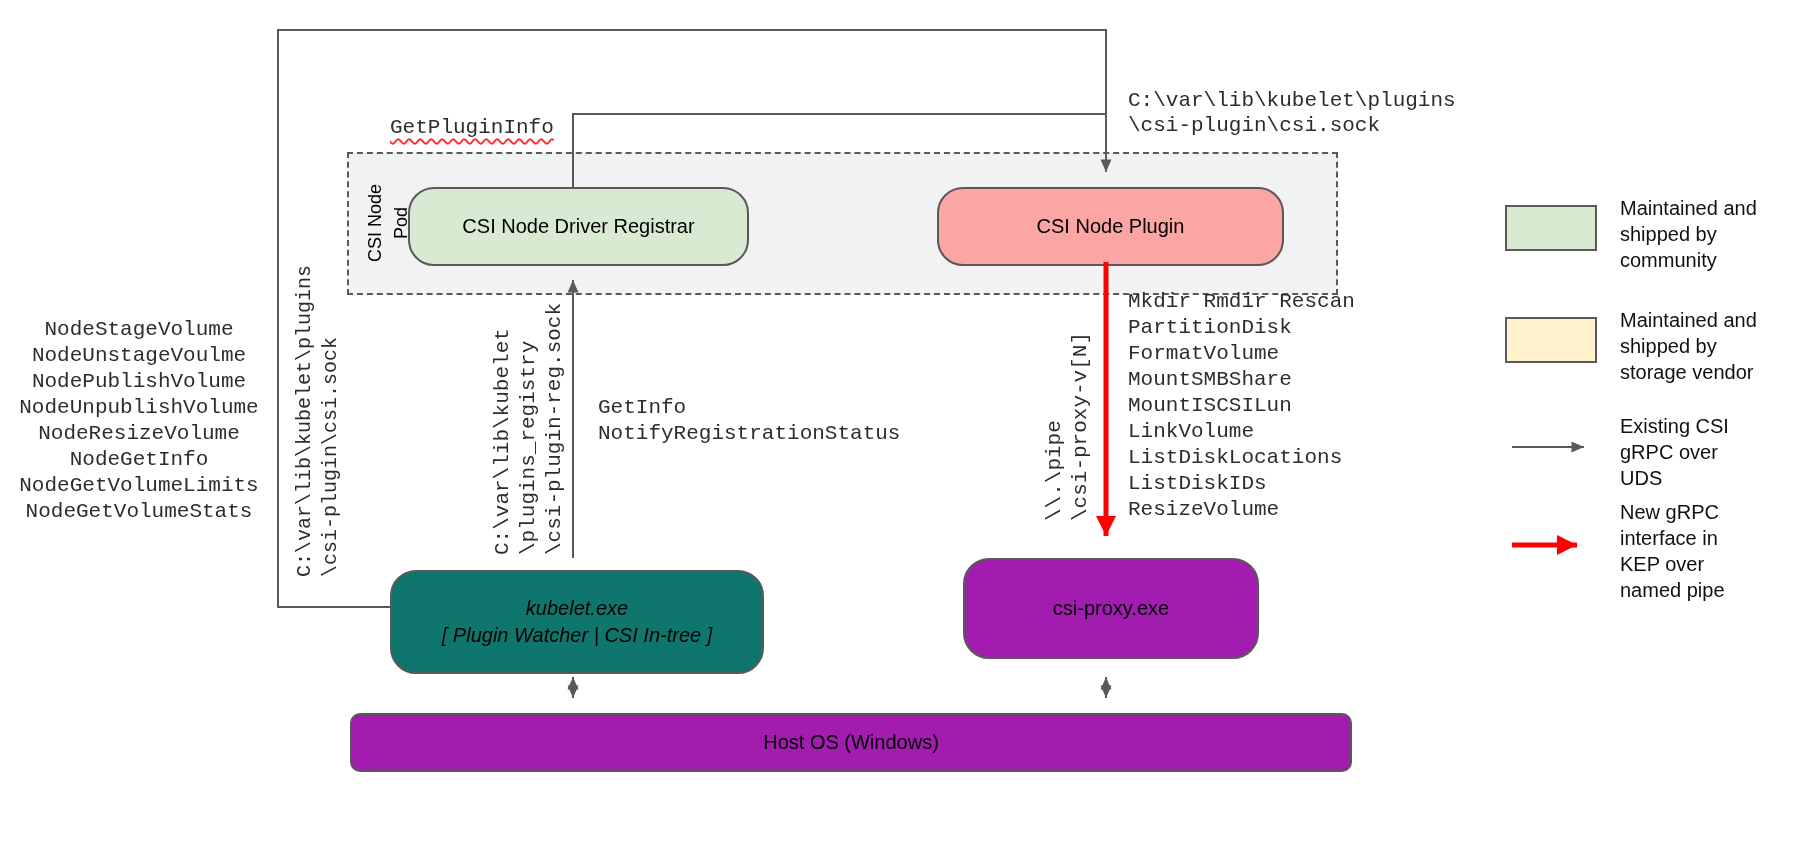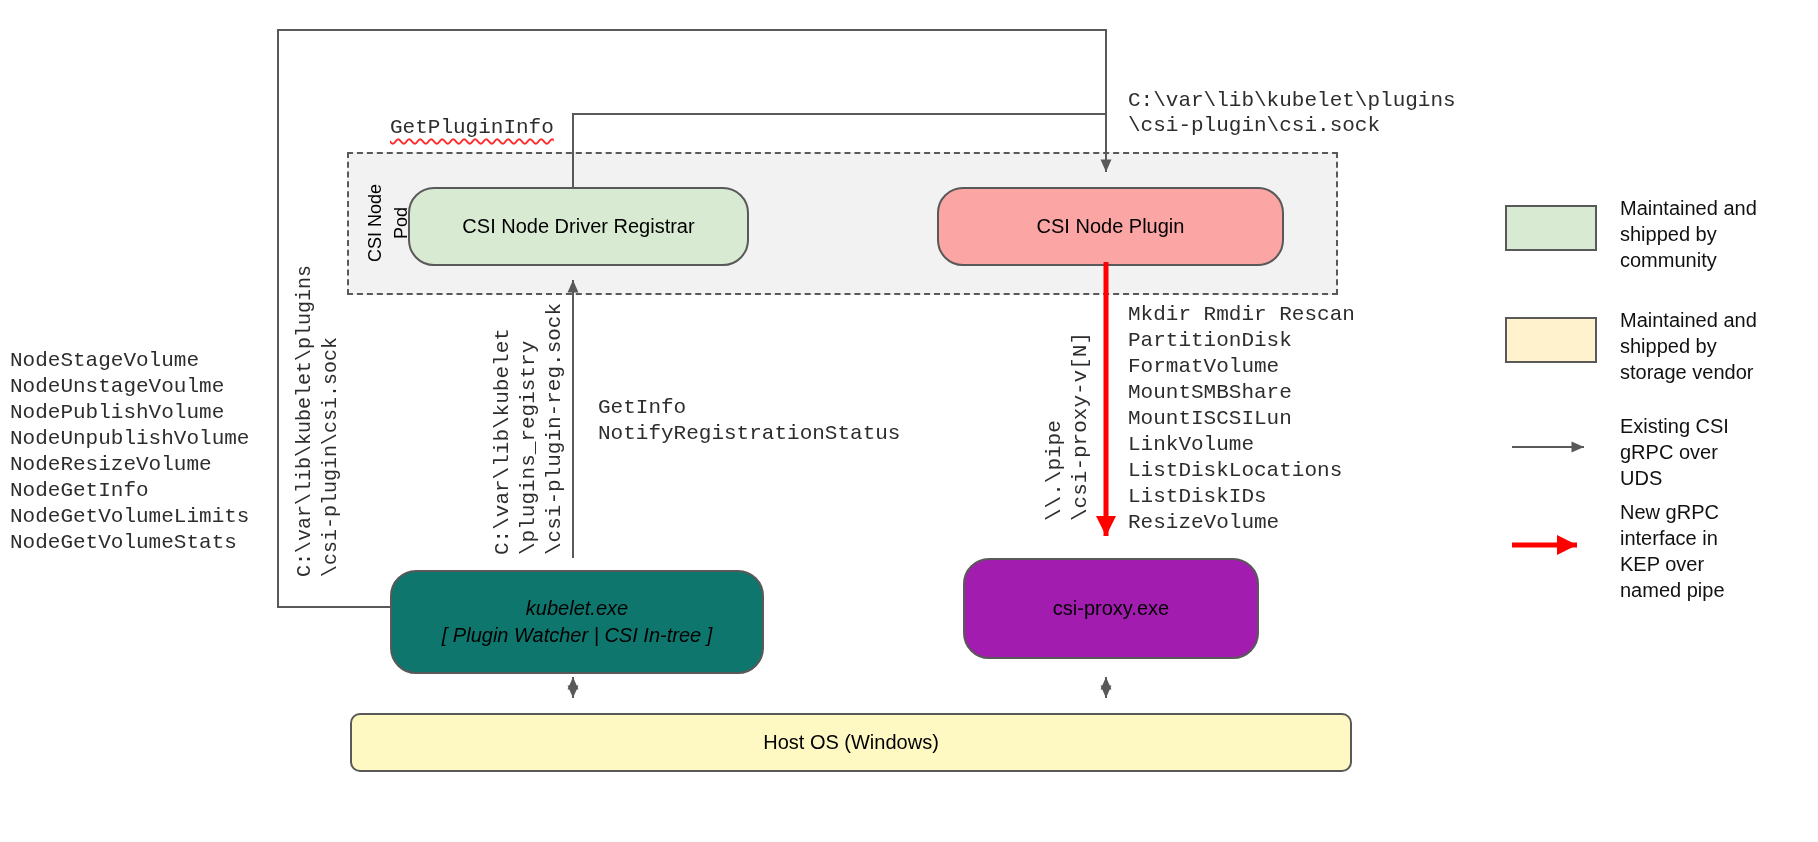--- a/index.html
+++ b/index.html
@@ -48,21 +48,21 @@
 
   <div class="node pre" style="left:390px; top:570px; width:370px; height:100px; background:#0f766e; line-height:27px;font-style:italic;">
     <span class="pre" style="text-align:center;">kubelet.exe
 [ Plugin Watcher | CSI In-tree ]</span>
   </div>
 
   <div class="node" style="left:963px; top:558px; width:292px; height:97px; background:#a21caf;">
     <span>csi-proxy.exe</span>
   </div>
 
-  <div class="node" style="left:350px; top:713px; width:998px; height:55px; background:#fef9c3; border-radius:10px;">
+  <div class="node" style="left:350px; top:713px; width:998px; height:55px; background:#a21caf; border-radius:10px;">
     <span>Host OS (Windows)</span>
   </div>
 
   <div class="mono squiggle" style="left:390px; top:115px;">GetPluginInfo</div>
 
   <div class="mono pre" style="left:1128px; top:88px; line-height:25px;">C:\var\lib\kubelet\plugins
 \csi-plugin\csi.sock</div>
 
   <div class="mono pre vrot" style="left:158px; top:391px; width:320px; height:52px; font-size:20px;">C:\var\lib\kubelet\plugins
 \csi-plugin\csi.sock</div>
@@ -70,32 +70,32 @@
   <div class="mono pre vrot" style="left:401px; top:388px; width:256px; height:78px;">C:\var\lib\kubelet
 \plugins_registry
 \csi-plugin-reg.sock</div>
 
   <div class="mono pre vrot" style="left:972px; top:399px; width:192px; height:52px;">\\.\pipe
 \csi-proxy-v[N]</div>
 
   <div class="mono pre" style="left:598px; top:395px;">GetInfo
 NotifyRegistrationStatus</div>
 
-  <div class="mono" style="left:10px; top:348px; width:258px; text-align:left;">
+  <div class="mono" style="left:10px; top:317px; width:258px; text-align:center;">
     <div>NodeStageVolume</div>
     <div>NodeUnstageVoulme</div>
     <div>NodePublishVolume</div>
     <div>NodeUnpublishVolume</div>
     <div>NodeResizeVolume</div>
     <div>NodeGetInfo</div>
     <div>NodeGetVolumeLimits</div>
     <div>NodeGetVolumeStats</div>
   </div>
 
-  <div class="mono" style="left:1128px; top:302px;">
+  <div class="mono" style="left:1128px; top:289px;">
     <div>Mkdir Rmdir Rescan</div>
     <div>PartitionDisk</div>
     <div>FormatVolume</div>
     <div>MountSMBShare</div>
     <div>MountISCSILun</div>
     <div>LinkVolume</div>
     <div>ListDiskLocations</div>
     <div>ListDiskIDs</div>
     <div>ResizeVolume</div>
   </div>

